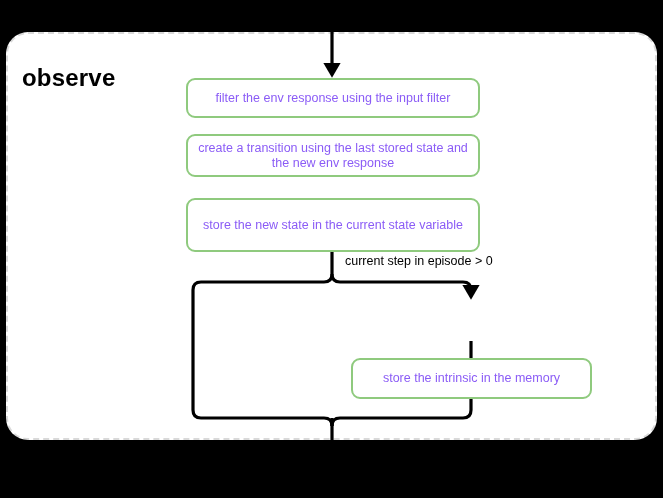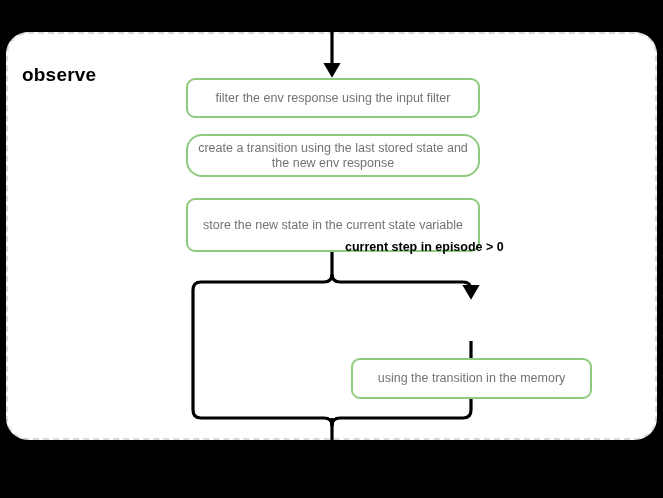--- a/index.html
+++ b/index.html
@@ -26,21 +26,21 @@
     background: #ffffff;
     border: 2px dashed #d9d9d9;
     border-radius: 22px;
     box-sizing: border-box;
   }
 
   #scope-title {
     position: absolute;
     left: 22px;
     top: 64px;
-    font-size: 19px;
+    font-size: 24px;
     font-weight: bold;
     color: #000000;
     letter-spacing: 0.2px;
     white-space: nowrap;
   }
 
   
   #connectors {
     position: absolute;
     left: 0;
@@ -54,43 +54,43 @@
   .node {
     position: absolute;
     box-sizing: border-box;
     background: #ffffff;
     border: 2.5px solid #8fca7e;
     border-radius: 9px;
     display: flex;
     align-items: center;
     justify-content: center;
     text-align: center;
-    color: #737373;
+    color: #8b5cf6;
     font-size: 12.5px;
     line-height: 15px;
     padding: 2px 10px;
   }
 
   .node .node-label {
     display: block;
   }
 
   #node-filter       { left: 186px; top:  78px; width: 294px; height: 40px; }
-  #node-transition   { left: 186px; top: 134px; width: 294px; height: 43px; border-radius: 16px; }
+  #node-transition   { left: 186px; top: 134px; width: 294px; height: 43px; }
   #node-store-state  { left: 186px; top: 198px; width: 294px; height: 54px; }
   #node-intrinsic    { left: 351px; top: 300px; width: 241px; height: 41px; }
   #node-store-memory { left: 351px; top: 358px; width: 241px; height: 41px; }
 
   
   #branch-label {
     position: absolute;
     left: 345px;
-    top: 240px;
+    top: 254px;
     font-size: 12.5px;
-    font-weight: bold;
+    font-weight: normal;
     color: #000000;
     white-space: nowrap;
   }
 </style>
 </head>
 <body>
 
 <div id="page">
 
   <div id="scope-container"></div>
@@ -130,18 +130,18 @@
   <div class="node" id="node-transition">
     <span class="node-label">create a transition using the last stored state and the new env response</span>
   </div>
 
   <div class="node" id="node-store-state">
     <span class="node-label">store the new state in the current state variable</span>
   </div>
 
 
   <div class="node" id="node-store-memory">
-    <span class="node-label">using the transition in the memory</span>
+    <span class="node-label">store the intrinsic in the memory</span>
   </div>
 
   <div id="branch-label">current step in episode &gt; 0</div>
 
 </div>
 
 </body></html>

